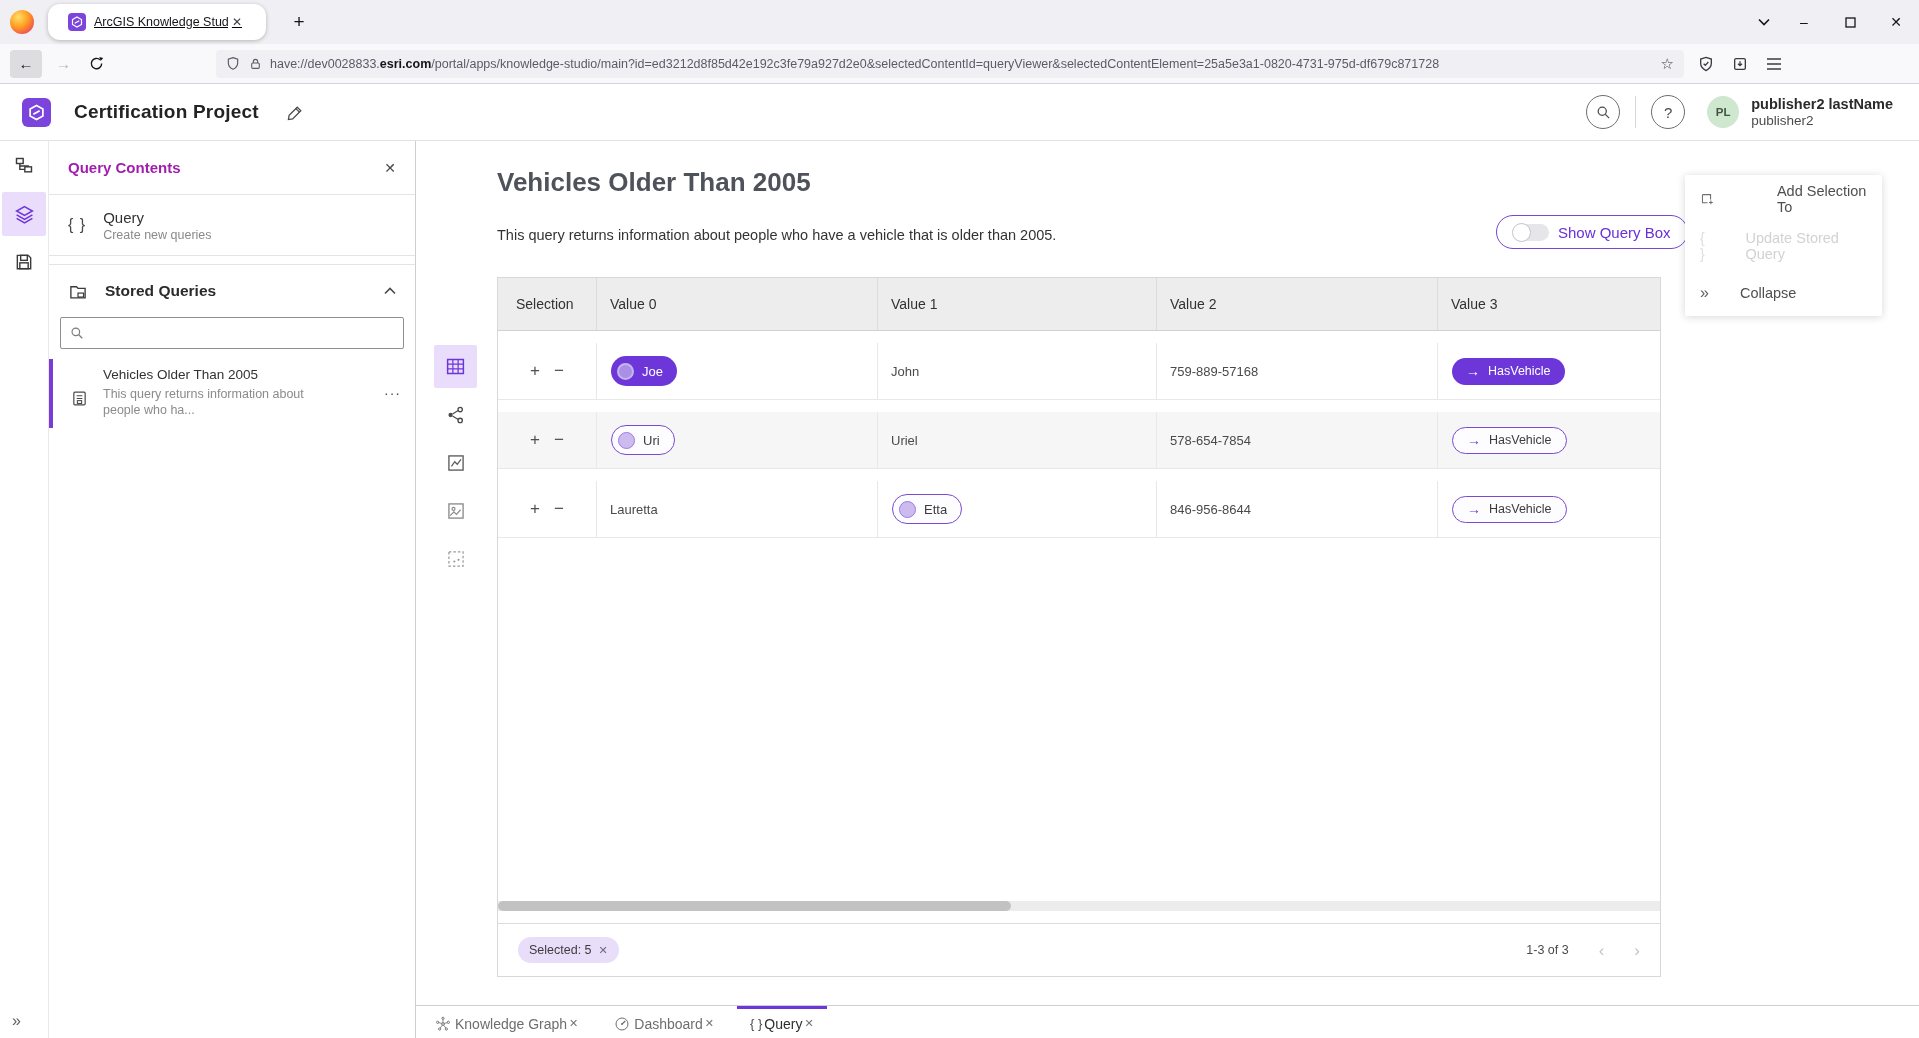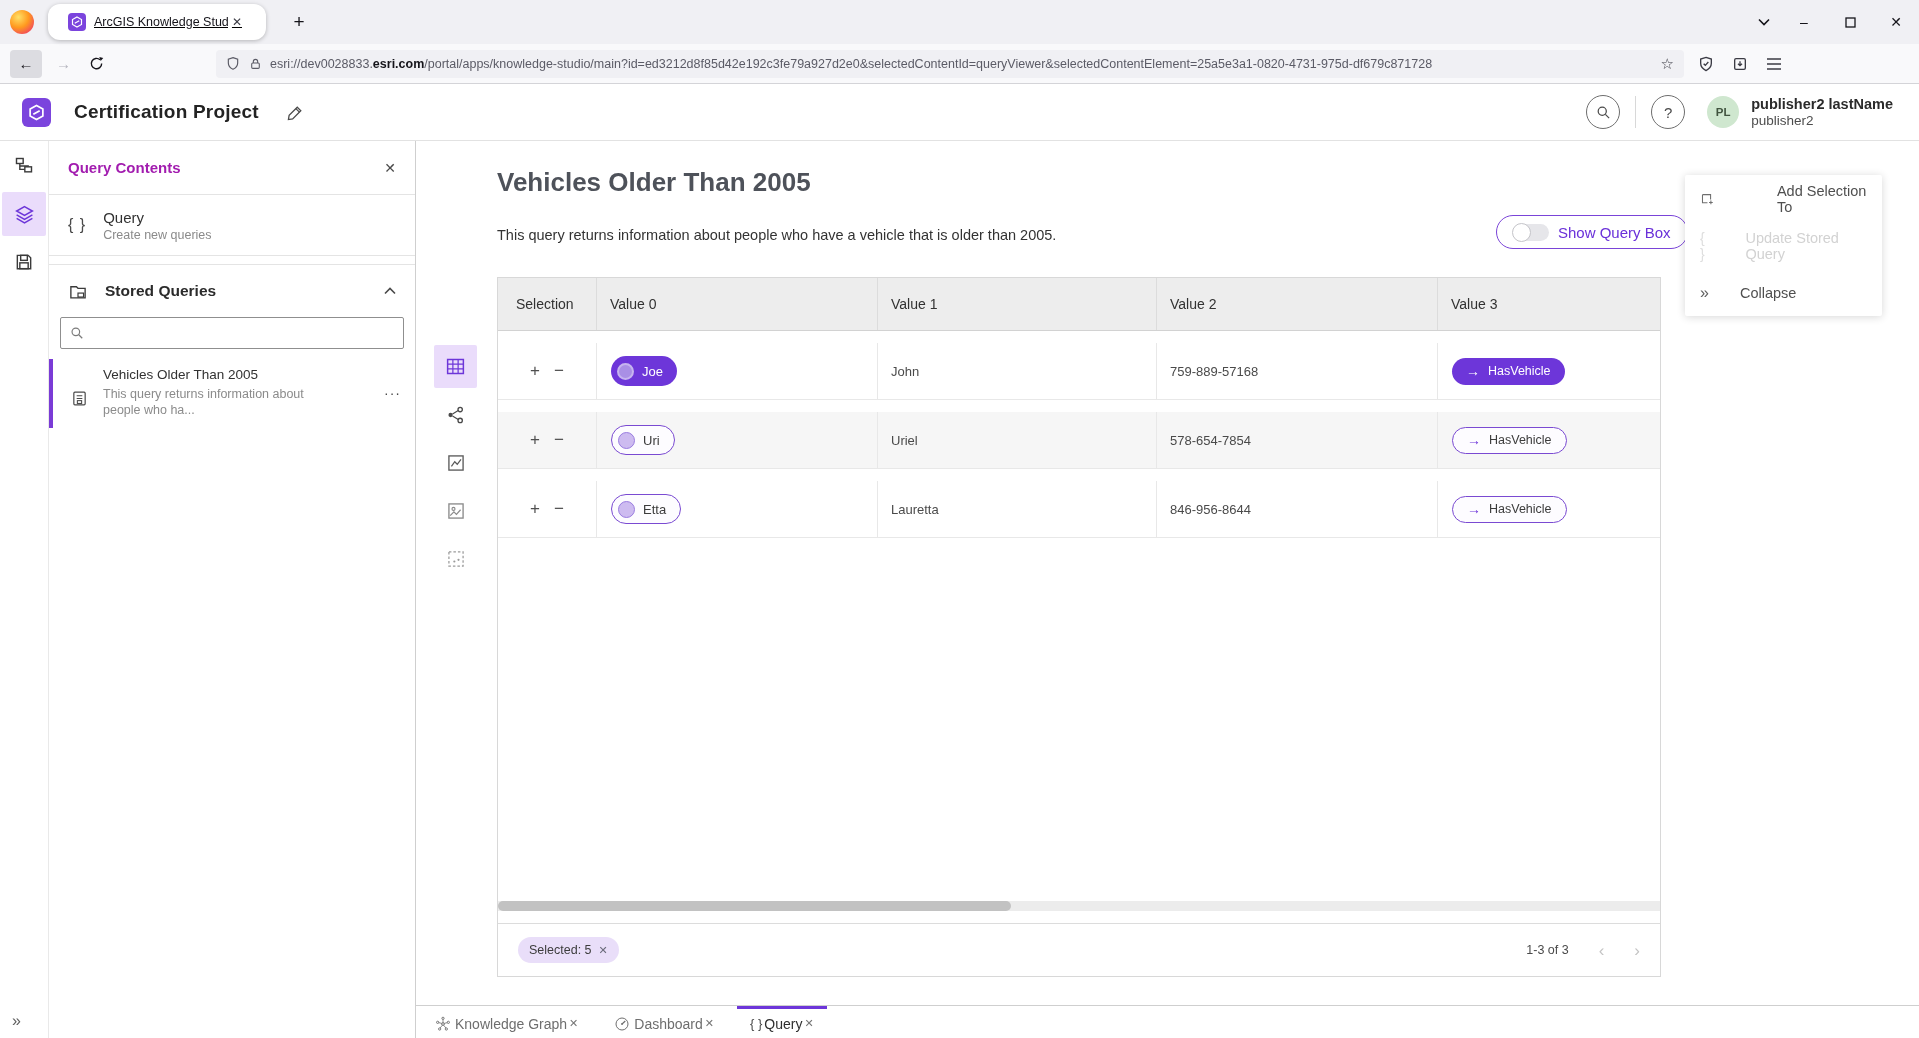--- a/index.html
+++ b/index.html
@@ -189,21 +189,21 @@
         <svg width="14" height="15" viewBox="0 0 24 24">
             <path d="M12 2 L20 4.5 V11 c0 5.2-3.2 8.5-8 10.8 C7.2 19.5 4 16.2 4 11 V4.5 Z" fill="none" stroke="#5b5b66" stroke-width="2"></path>
           </svg>
       </span>
       <span style="margin-left:9px;">
         <svg width="13" height="14" viewBox="0 0 24 24">
             <rect x="5" y="10" width="14" height="10" rx="2" fill="none" stroke="#5b5b66" stroke-width="2"></rect>
             <path d="M8 10 V7.5 a4 4 0 0 1 8 0 V10" fill="none" stroke="#5b5b66" stroke-width="2"></path>
           </svg>
       </span>
-      <span class="url-text"><span>esri://dev0028833.</span><b>esri.com</b><span>/portal/apps/knowledge-studio/main?id=ed3212d8f85d42e192c3fe79a927d2e0&amp;selectedContentId=queryViewer&amp;selectedContentElement=25a5e3a1-0820-4731-975d-df679c871728</span></span>
+      <span class="url-text"><span>have://dev0028833.</span><b>esri.com</b><span>/portal/apps/knowledge-studio/main?id=ed3212d8f85d42e192c3fe79a927d2e0&amp;selectedContentId=queryViewer&amp;selectedContentElement=25a5e3a1-0820-4731-975d-df679c871728</span></span>
       <span class="url-star">☆</span>
     </div>
     <div class="nav-right">
       <span>
         <svg width="16" height="16" viewBox="0 0 24 24">
             <path d="M12 2 L20 4.5 V11 c0 5.2-3.2 8.5-8 10.8 C7.2 19.5 4 16.2 4 11 V4.5 Z" fill="none" stroke="#3b3b44" stroke-width="2"></path>
             <polyline points="8.5,11.5 11,14 15.5,9" fill="none" stroke="#3b3b44" stroke-width="2"></polyline>
           </svg>
       </span>
       <span>
@@ -437,27 +437,27 @@
                 <span>HasVehicle</span>
               </span>
             </div>
           </div>
 
           <div class="tgrid trow">
             <div class="td selcell">
               <span>+</span>
               <span>−</span>
             </div>
+            <div class="td">Lauretta</div>
             <div class="td pillcell">
               <span class="epill outline">
                 <span class="dot"></span>
                 <span>Etta</span>
               </span>
             </div>
-            <div class="td">Lauretta</div>
             <div class="td">846-956-8644</div>
             <div class="td pillcell">
               <span class="rpill outline">
                 <span class="arr">→</span>
                 <span>HasVehicle</span>
               </span>
             </div>
           </div>
 
           <div class="tfill"></div>

